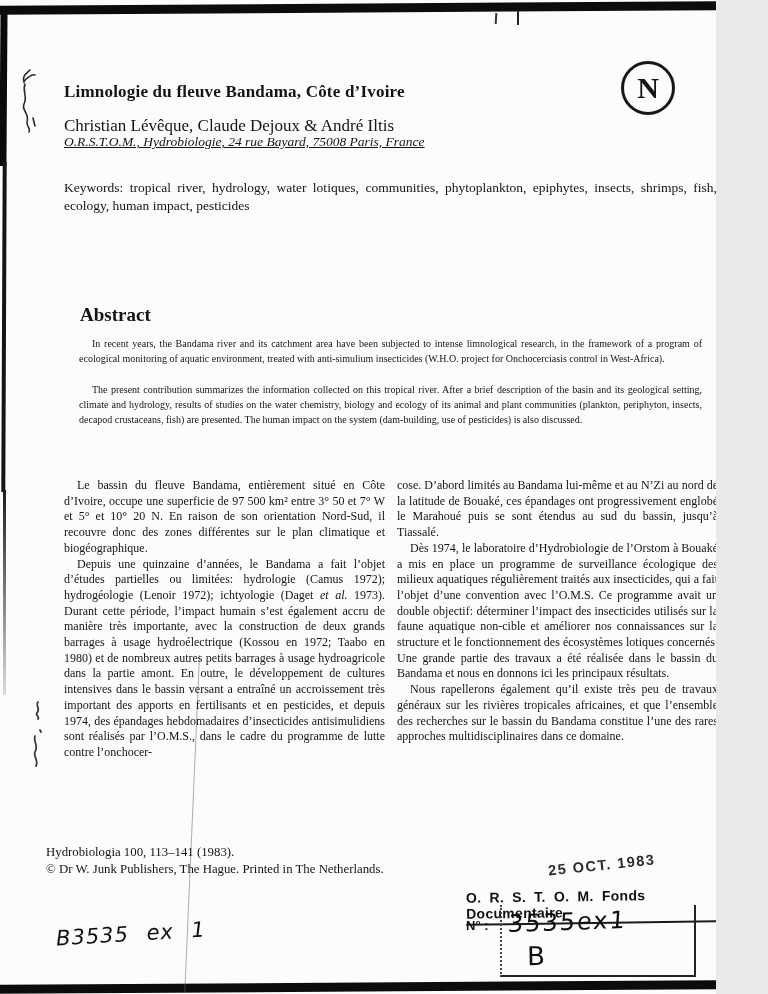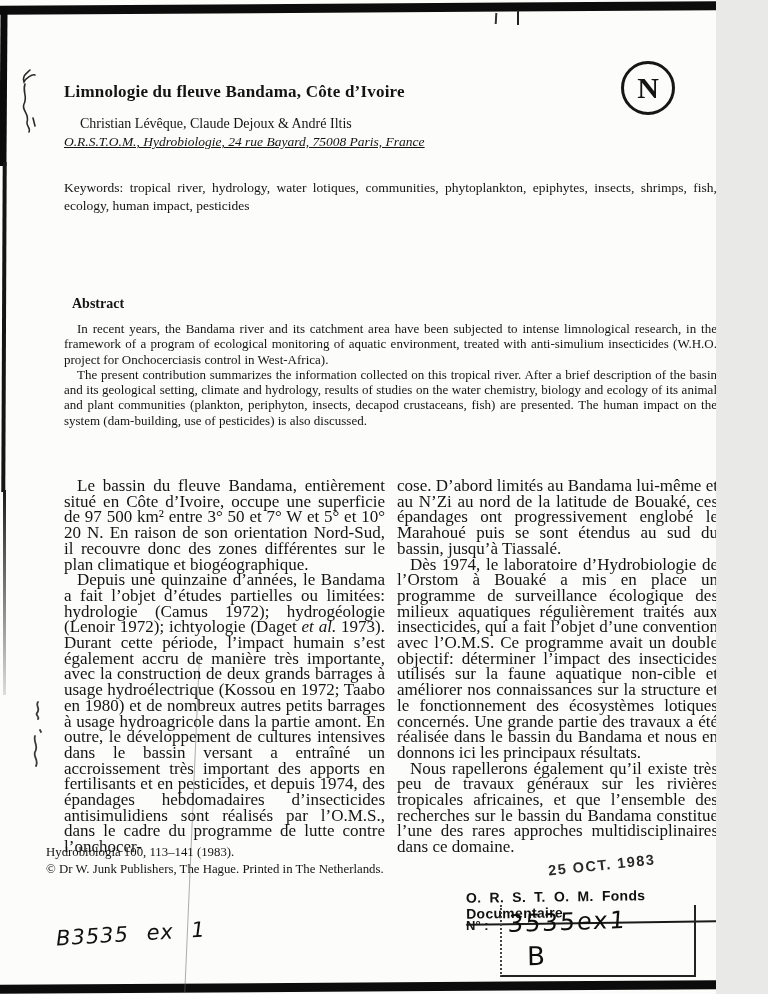--- a/index.html
+++ b/index.html
@@ -49,45 +49,45 @@
   .title {
     position: absolute; top: 82px; left: 64px; margin: 0;
     font-size: 17px; font-weight: bold; letter-spacing: 0.2px;
   }
   .n-stamp {
     position: absolute; top: 61px; left: 621px; width: 54px; height: 54px;
     border: 3.5px solid #161616; border-radius: 50%;
     display: flex; align-items: center; justify-content: center;
     font-size: 30px; font-weight: 600; box-sizing: border-box;
   }
-  .authors { position: absolute; top: 116px; left: 80px; font-size: 14px; }
+  .authors { position: absolute; top: 116px; left: 64px; font-size: 17px; }
   .affiliation { position: absolute; top: 134px; left: 64px; font-size: 13.5px; font-style: italic; text-decoration: underline; }
   
   .keywords {
     position: absolute; top: 179px; left: 64px; width: 653px;
     font-size: 13.5px; line-height: 17.5px; text-align: justify;
   }
   
   .abstract-heading {
-    position: absolute; top: 288px; left: 64px; margin: 8px;
-    font-size: 14px; font-weight: bold;
+    position: absolute; top: 288px; left: 64px; margin: 16px;
+    font-size: 19px; font-weight: bold;
   }
   .abstract-body { position: absolute; top: 321px; left: 64px; width: 653px; }
   .abstract-body p {
-    margin: 0; font-size: 13px; line-height: 15.3px;
+    margin: 15px; font-size: 10px; line-height: 15.3px;
     text-align: justify; text-indent: 13px;
   }
   
   .columns {
     position: absolute; top: 478px; left: 64px; width: 654px;
     display: flex; gap: 12px;
   }
   .col { width: 321px; }
   .col p {
-    margin: 0; font-size: 17px; line-height: 15.7px;
+    margin: 0; font-size: 12px; line-height: 15.7px;
     text-align: justify; text-indent: 13px;
   }
   .col p.no-indent { text-indent: 0; }
   
   .footer { position: absolute; top: 844px; left: 46px; font-size: 12.8px; line-height: 16.5px; }
   
   .date-stamp {
     position: absolute; top: 857px; left: 548px;
     font-family: "Liberation Sans", sans-serif; font-weight: bold;
     font-size: 14.5px; letter-spacing: 1.5px; color: #2a2a2a;

